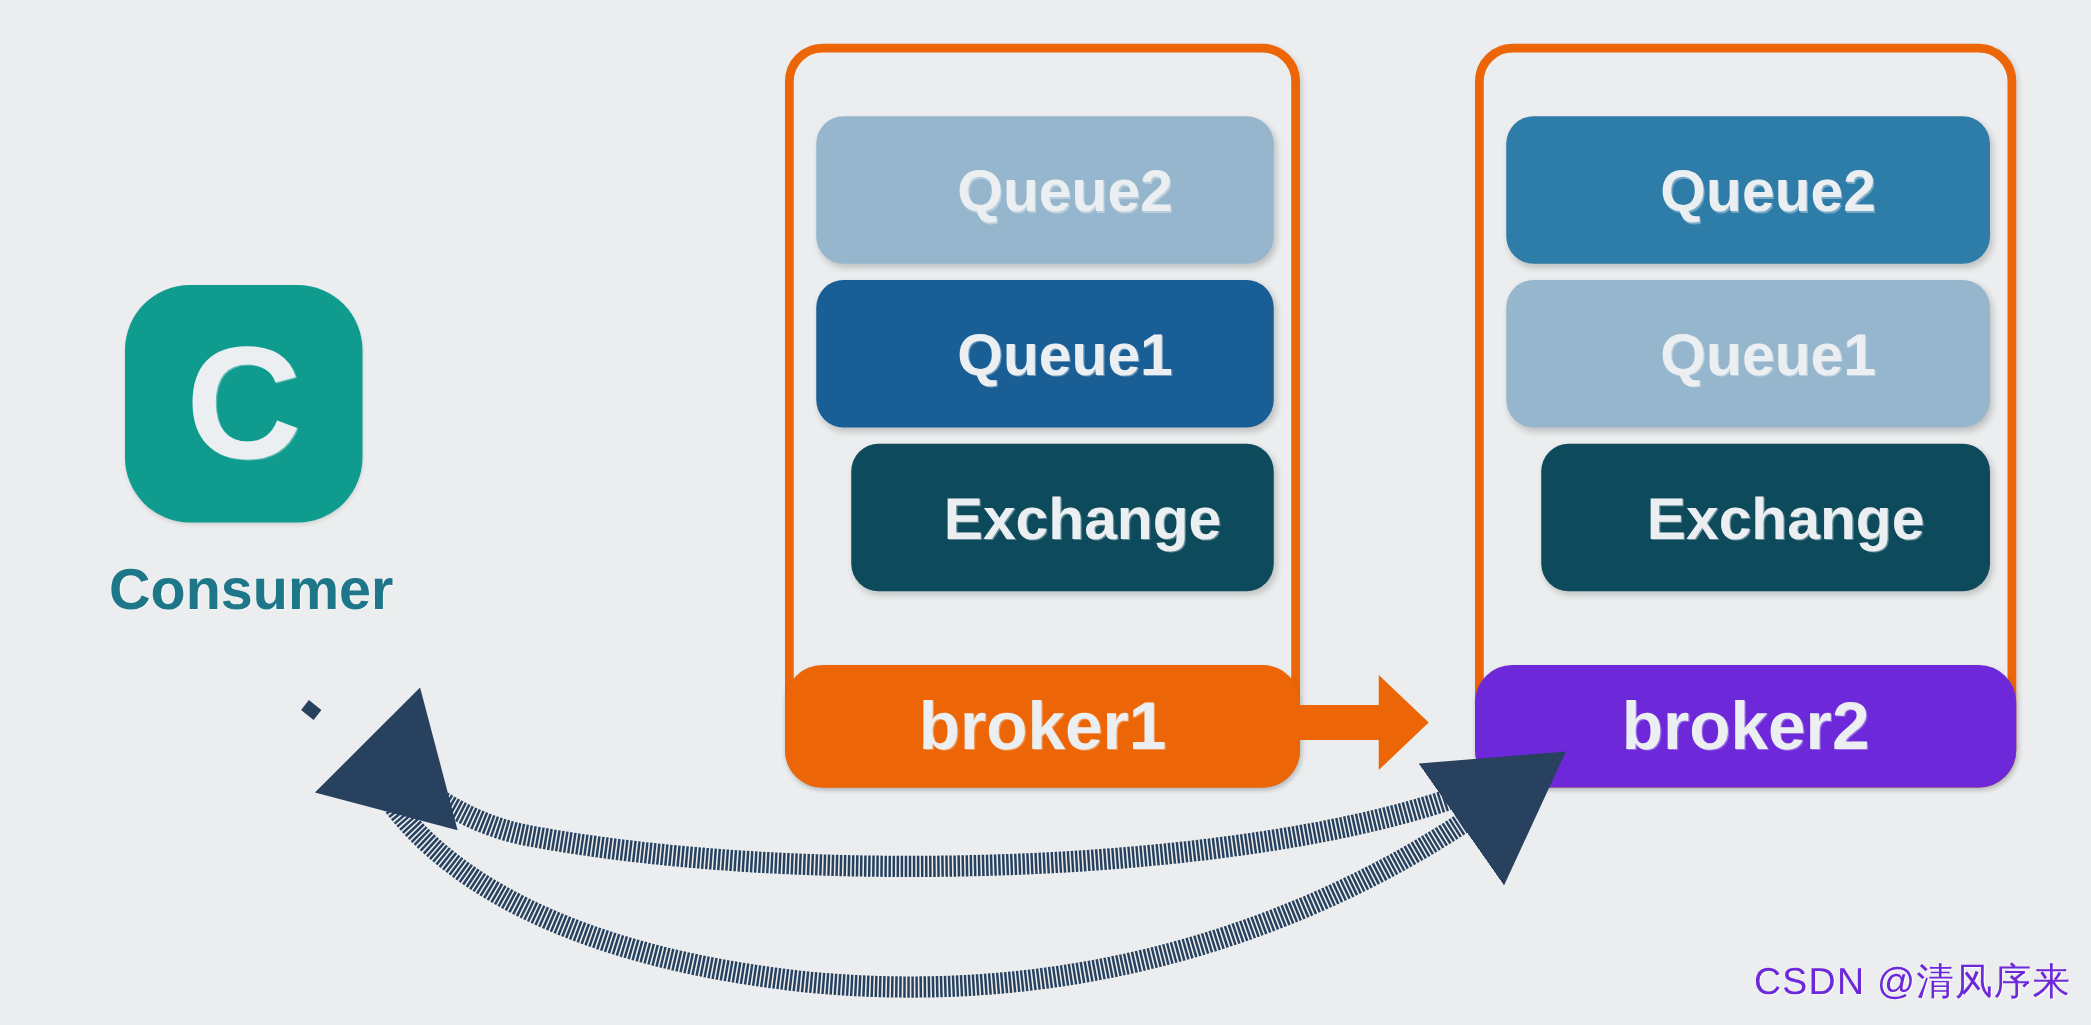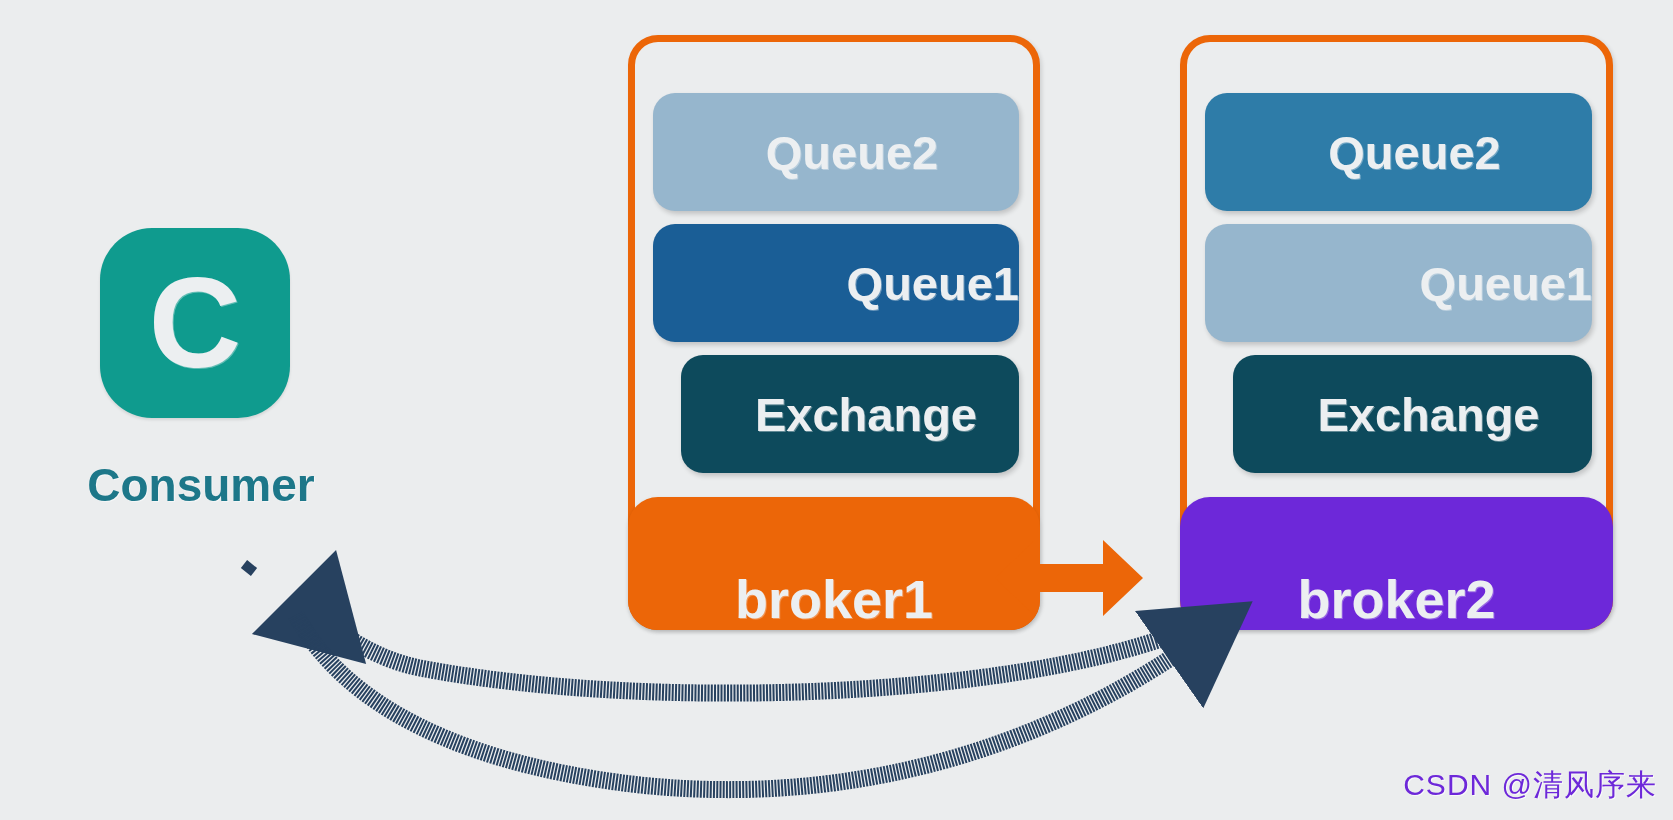--- a/index.html
+++ b/index.html
@@ -38,21 +38,21 @@
   }
   #consumer-icon .glyph {
     color: #eceff1;
     font-size: 128px;
     font-weight: bold;
     line-height: 1;
     letter-spacing: 0;
     text-shadow: 1px 1px 0 rgba(255,255,255,0.35);
   }
   #consumer-label {
-    margin-top: 40px;
+    margin-top: 26px;
     margin-left: -44px;
     width: 290px;
     text-align: center;
     font-size: 46px;
     font-weight: bold;
     color: #1d7789;
     text-shadow: 1px 1px 0 rgba(255,255,255,0.5);
   }
 
   
@@ -86,34 +86,34 @@
     padding-left: 32px;
   }
   .qbox span {
     color: #eceff1;
     font-size: 47px;
     font-weight: bold;
     text-shadow: 1px 1px 0 rgba(255,255,255,0.35);
     white-space: nowrap;
   }
   .q-slot-2 { top: 51px; }
-  .q-slot-1 { top: 182px; justify-content: flex-end; }
+  .q-slot-1 { top: 182px; }
   .q-slot-e { top: 313px; margin-left: 28px; }
 
   
   .broker-footer {
     position: absolute;
     left: -7px;
     right: -7px;
     bottom: -7px;
-    height: 133px;
+    height: 98px;
     background: #ec6608;
     border-radius: 30px 30px 30px 30px;
     display: flex;
-    align-items: flex-end;
+    align-items: center;
     justify-content: center;
     box-shadow: 0 2px 4px rgba(0,0,0,0.14);
   }
   .broker-footer span {
     color: #eceff1;
     font-size: 54px;
     font-weight: bold;
     text-shadow: 1px 1px 0 rgba(255,255,255,0.30);
   }
 

